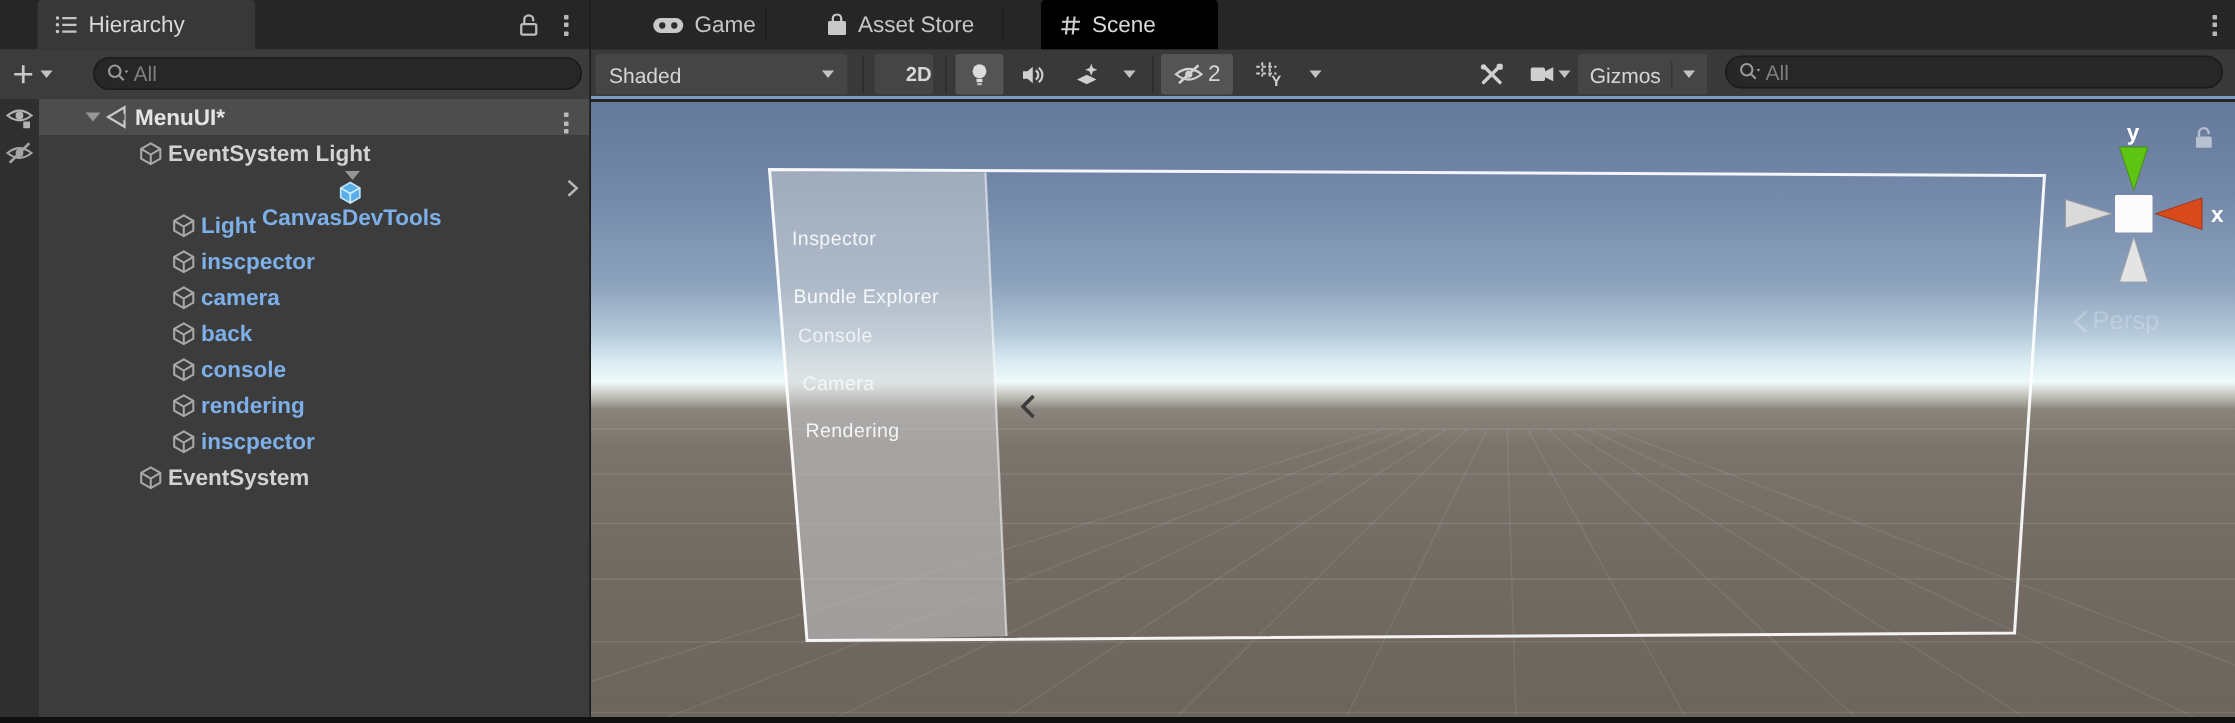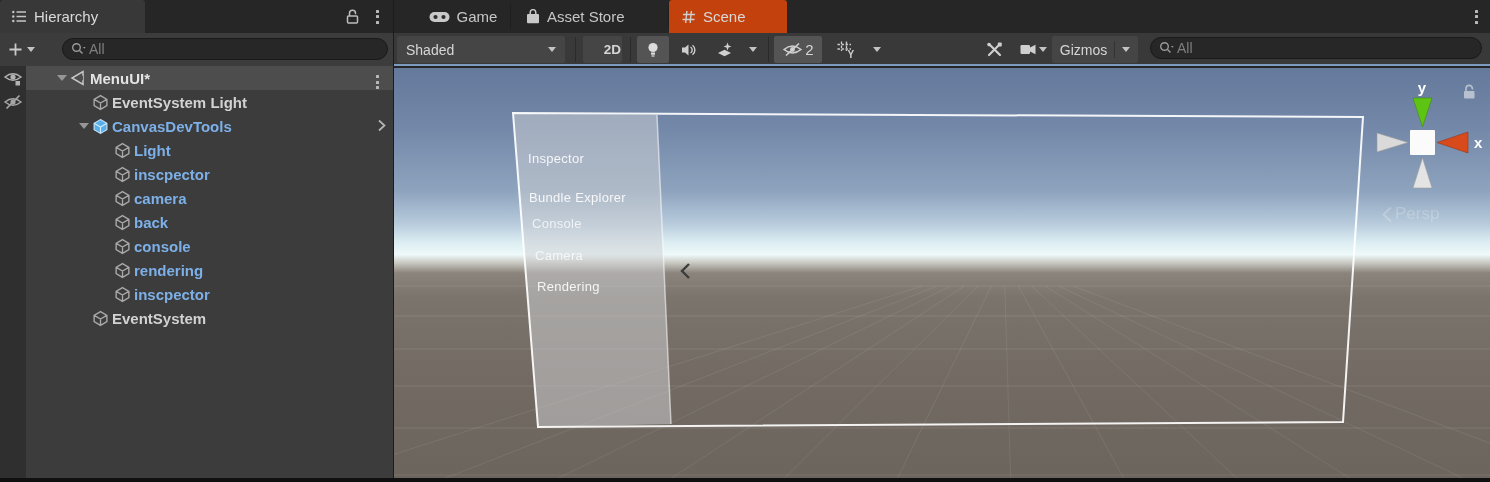--- a/index.html
+++ b/index.html
@@ -6,22 +6,22 @@
   html,body { background:#111; }
   .app {
     position:relative; width:1490px; height:482px; overflow:hidden;
     background:#1a1a1a; font-family:"Liberation Sans", sans-serif;
     -webkit-font-smoothing:antialiased; user-select:none;
   }
   
   .hier { position:absolute; left:0; top:0; width:393px; height:478px; background:#3c3c3c; }
   .tabbar { position:absolute; left:0; top:0; right:0; height:33px; background:#262626; }
   .tab { position:absolute; top:0; height:33px; display:flex; align-items:center; gap:7px;
-         padding:0 12px; color:#c6c6c6; font-size:15px; background:#2d2d2d; }
-  .tab.active { background:#c2410c; color:#d9d9d9; border-radius:3px 3px 0 0; }
+         padding:0 12px; color:#c6c6c6; font-size:15px; background:#2d2d2d;margin-left:25px; }
+  .tab.active { background:#000000; color:#d9d9d9; border-radius:3px 3px 0 0; }
   .hier .tab { left:0; width:145px; background:#383838; }
   .hdr-right { position:absolute; top:0; height:33px; display:flex; align-items:center; }
   .kebab { display:flex; flex-direction:column; gap:2.5px; padding:4px 6px; cursor:pointer; }
   .kebab i { width:3px; height:3px; background:#b9b9b9; border-radius:0.5px; }
   .hier-toolbar { position:absolute; left:0; top:33px; right:0; height:33px; background:#3c3c3c;
                   display:flex; align-items:center; }
   .plusbtn { display:flex; align-items:center; gap:4px; padding:0 6px 0 8px; height:100%; }
   .caret { width:0; height:0; border-left:4.5px solid transparent; border-right:4.5px solid transparent;
            border-top:5.5px solid #c3c3c3; }
   .searchpill { height:22px; background:#272727; border:1px solid #1a1a1a; border-radius:11px;
@@ -162,21 +162,21 @@
               </svg>
             </span>
             <span class="fold"></span>
             <span class="obj-icon">
               <svg width="17" height="17" viewBox="0 0 16 16">
                 <path d="M8 1.5 L14 5 L14 11 L8 14.5 L2 11 L2 5 Z M2 5 L8 8.5 L14 5 M8 8.5 L8 14.5" fill="none" stroke="#a8a8a8" stroke-width="1.3"></path>
               </svg>
             </span>
             <span class="lbl">EventSystem Light</span>
           </div>
-          <div class="row prefab" style="padding-left: 76px;">
+          <div class="row prefab" style="padding-left: 76px; flex-direction: column;">
             <span class="fold">
               <span class="fold-tri"></span>
             </span>
             <span class="obj-icon">
               <svg width="17" height="17" viewBox="0 0 16 16">
                 <path d="M8 1.5 L14 5 L14 11 L8 14.5 L2 11 L2 5 Z" fill="#58aee8" stroke="#bfe0f8" stroke-width="1.1"></path>
                 <path d="M2 5 L8 8.5 L14 5 M8 8.5 L8 14.5" fill="none" stroke="#cfeafc" stroke-width="1.1"></path>
               </svg>
             </span>
             <span class="lbl">CanvasDevTools</span>
@@ -259,21 +259,21 @@
             <span class="lbl">EventSystem</span>
           </div>
         </div>
     </div>
   </div>
 
   <div class="vsep"></div>
 
   <div class="scene">
     <div class="tabbar">
-      <div class="tab" style="left:15px;width:108px;background:transparent;justify-content:center;">
+      <div class="tab" style="left:4px;width:108px;background:transparent;">
         <span>
           <svg width="21" height="12" viewBox="0 0 21 12">
               <rect x="0.5" y="1" width="20" height="10" rx="5" fill="#c9c9c9"></rect>
               <circle cx="6.5" cy="6" r="2.1" fill="#2d2d2d"></circle>
               <circle cx="14.5" cy="6" r="2.1" fill="#2d2d2d"></circle>
             </svg>
         </span>
         <span>Game</span>
       </div>
       <div class="tabdiv" style="left:116px;"></div>

